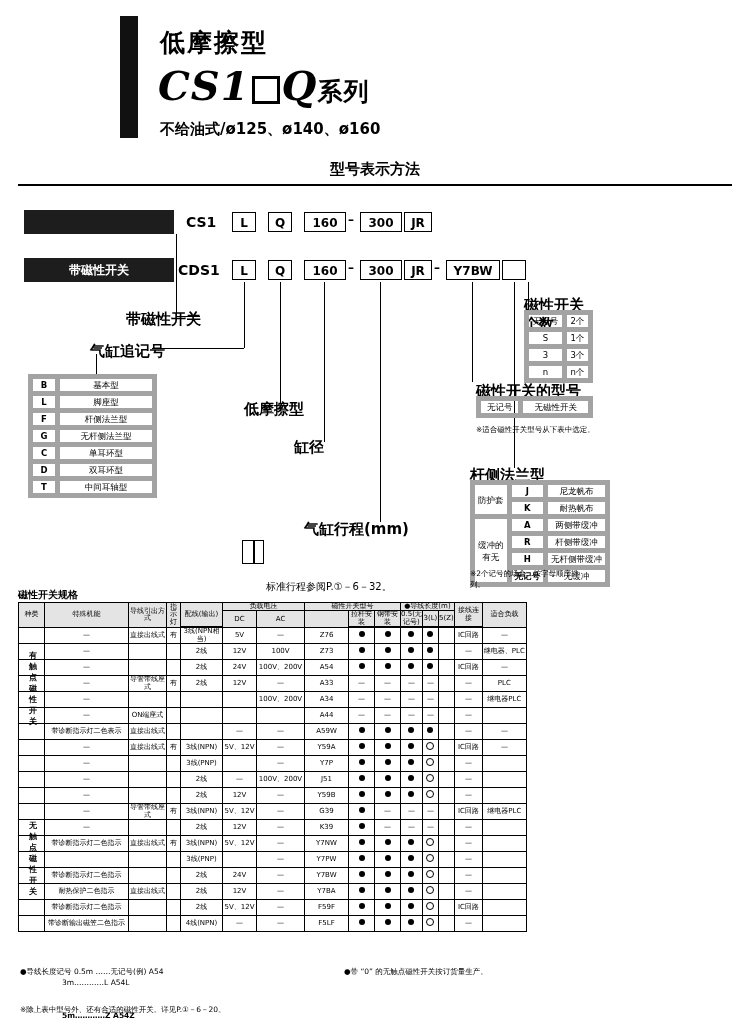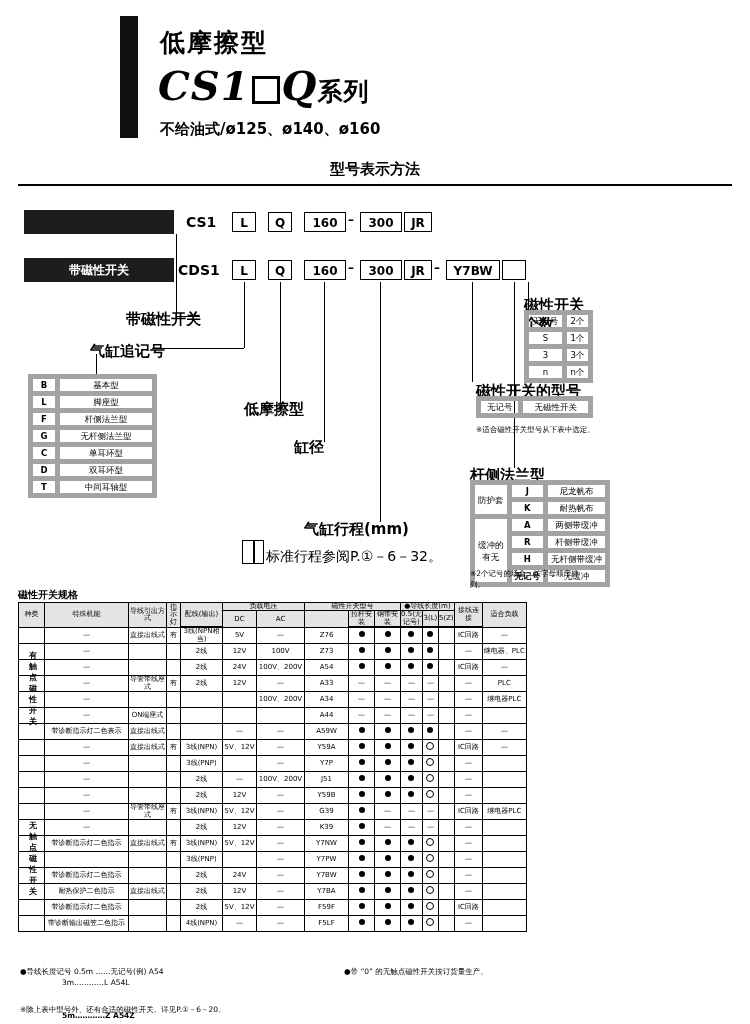--- a/index.html
+++ b/index.html
@@ -30,21 +30,21 @@
   .code-lbl{position:absolute;font-weight:bold;font-size:14px;}
   .box{position:absolute;border:1px solid #000;background:#fff;text-align:center;font-weight:bold;
        font-size:12px;line-height:20px;height:20px;box-sizing:border-box;}
   .dash{position:absolute;font-size:12px;font-weight:bold;}
 
   
   .vl{position:absolute;background:#000;width:1px;}
   .hl{position:absolute;background:#000;height:1px;}
 
   .cap{position:absolute;font-size:15px;font-weight:bold;}
-  .capn{position:absolute;font-size:14px;}
+  .capn{position:absolute;font-size:10px;margin-top:32px;}
 
   
   table.t{border-collapse:collapse;font-size:8.5px;}
   table.t td{border:5px solid #a3a3a3;padding:0 3px;height:12px;line-height:12px;text-align:center;white-space:nowrap;}
 
   
   #mount-table{position:absolute;left:28px;top:374px;}
   #mount-table td.k{width:16px;font-weight:bold;}
   #mount-table td.v{width:86px;}
 

